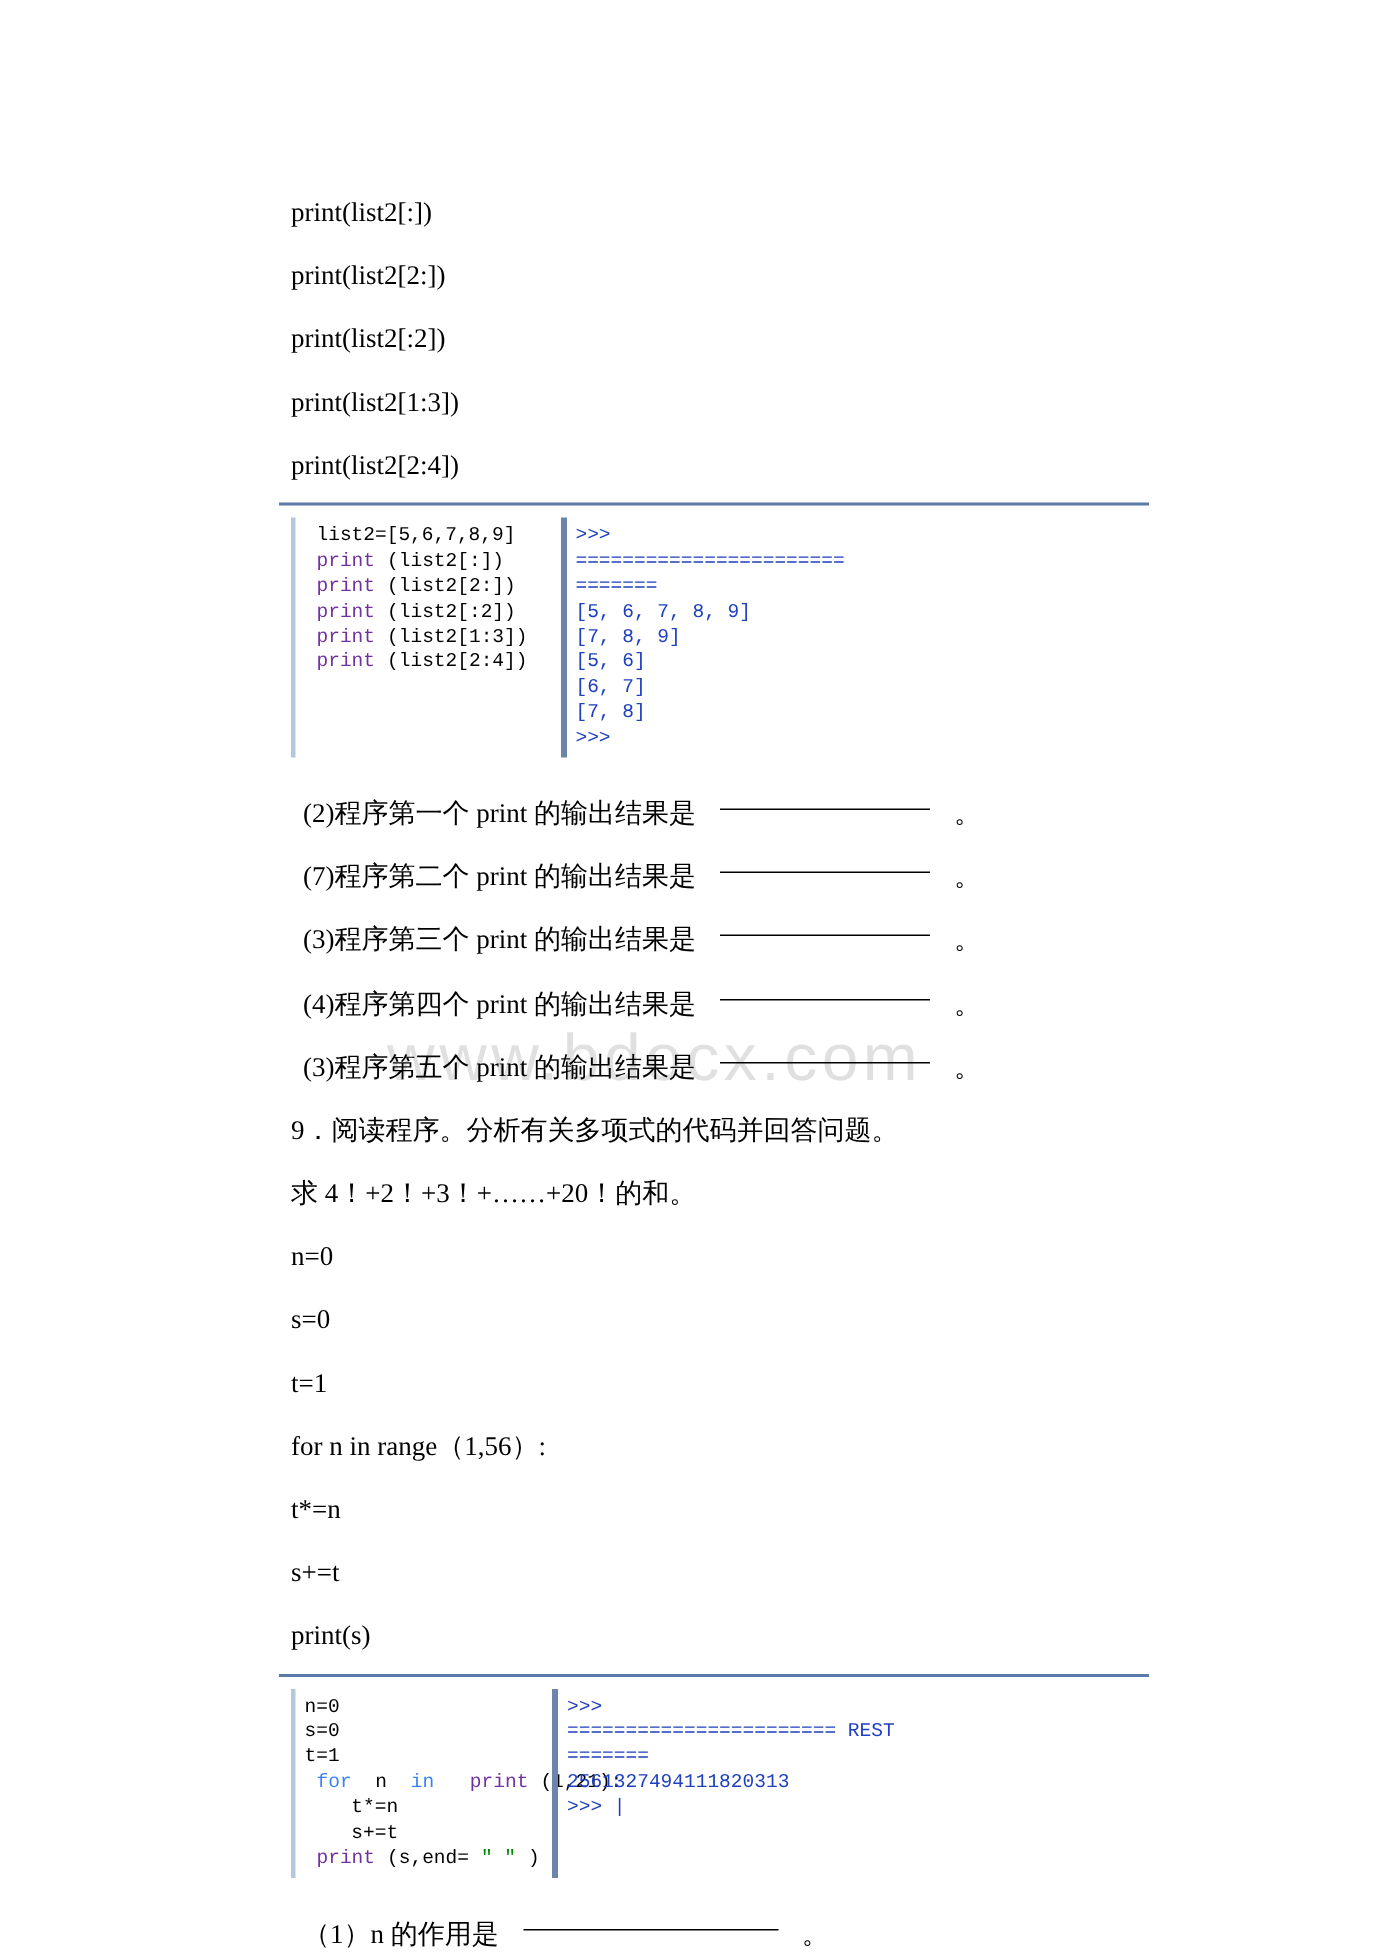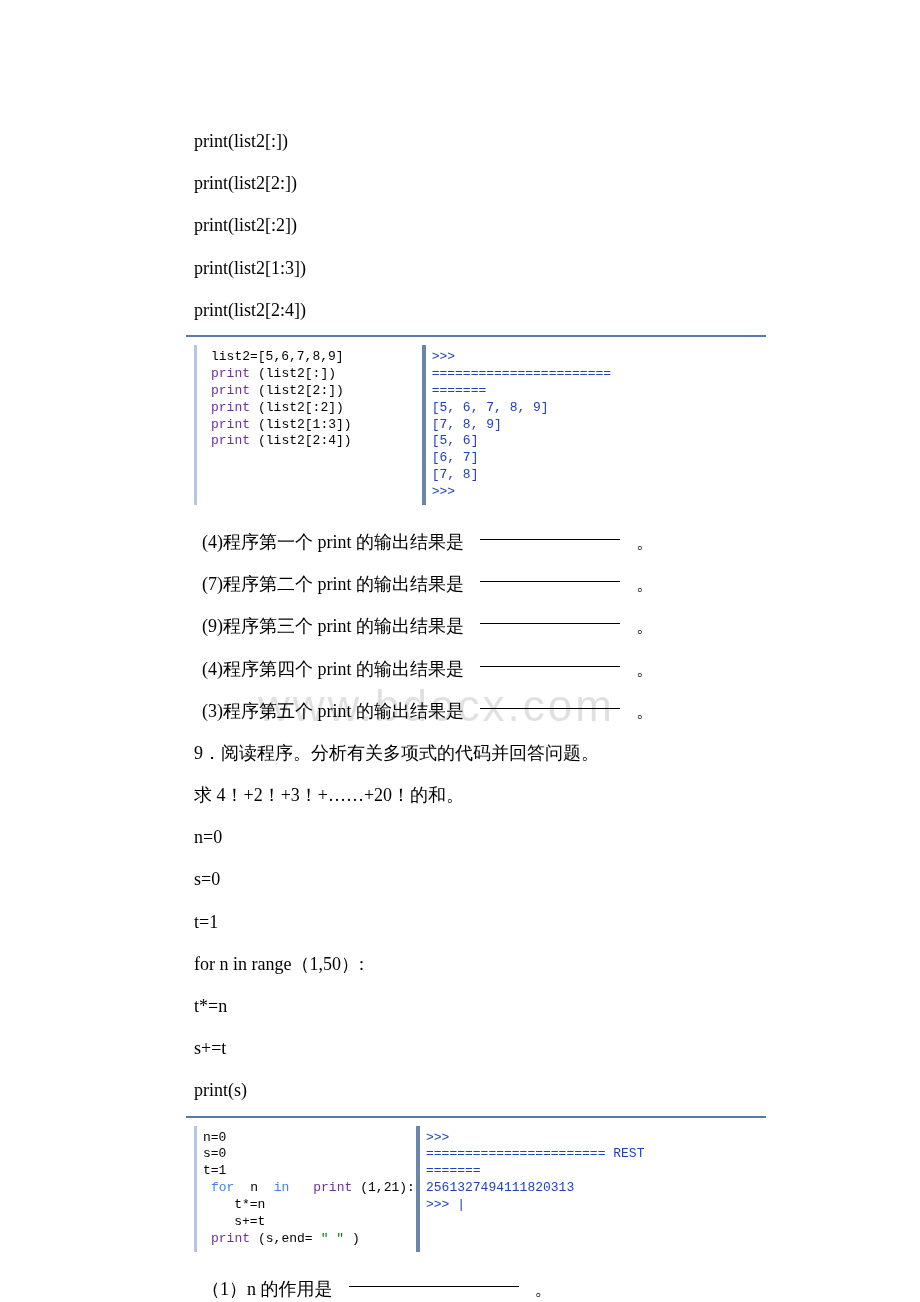--- a/index.html
+++ b/index.html
@@ -12,21 +12,20 @@
       line-height: 1.9;
       color: #000;
       padding: 100px 170px 40px 170px;
       position: relative;
     }
     .line { margin-bottom: 6px; }
     .code-box {
       display: flex;
       margin: 8px 0 12px 0;
       border-top: 2px solid #5a7aa8;
-      gap: 48px;
     }
     .code-pane {
       background: #fff;
       border-left: 3px solid #b5c7de;
       padding: 4px 8px 4px 6px;
       font-family: "Courier New", monospace;
       font-size: 13px;
       line-height: 1.3;
       white-space: pre;
       color: #000;
@@ -82,33 +81,33 @@
 =======================
 =======
 [5, 6, 7, 8, 9]
 [7, 8, 9]
 [5, 6]
 [6, 7]
 [7, 8]
 &gt;&gt;&gt;</div>
 </div>
 
-<div class="line"><span>(4)程序第一个 print 的输出结果是</span><span class="blank w1"></span><span>。</span></div>
+<div class="line"><span>(2)程序第一个 print 的输出结果是</span><span class="blank w1"></span><span>。</span></div>
 <div class="line"><span>(7)程序第二个 print 的输出结果是</span><span class="blank w1"></span><span>。</span></div>
-<div class="line"><span>(9)程序第三个 print 的输出结果是</span><span class="blank w1"></span><span>。</span></div>
+<div class="line"><span>(3)程序第三个 print 的输出结果是</span><span class="blank w1"></span><span>。</span></div>
 <div class="line"><span>(4)程序第四个 print 的输出结果是</span><span class="blank w1"></span><span>。</span></div>
 <div class="line"><span>(3)程序第五个 print 的输出结果是</span><span class="blank w1"></span><span>。</span></div>
 
 <div class="line">9．阅读程序。分析有关多项式的代码并回答问题。</div>
 <div class="line">求 4！+2！+3！+……+20！的和。</div>
 
 <div class="line">n=0</div>
 <div class="line">s=0</div>
 <div class="line">t=1</div>
-<div class="line">for n in range（1,50）:</div>
+<div class="line">for n in range（1,56）:</div>
 <div class="line">t*=n</div>
 <div class="line">s+=t</div>
 <div class="line">print(s)</div>
 
 <div class="code-box">
   <div class="code-pane wide">n=0
 s=0
 t=1
 <span class="kw">for</span> n <span class="kw">in</span> <span class="fn">print</span>(1,21):
     t*=n

